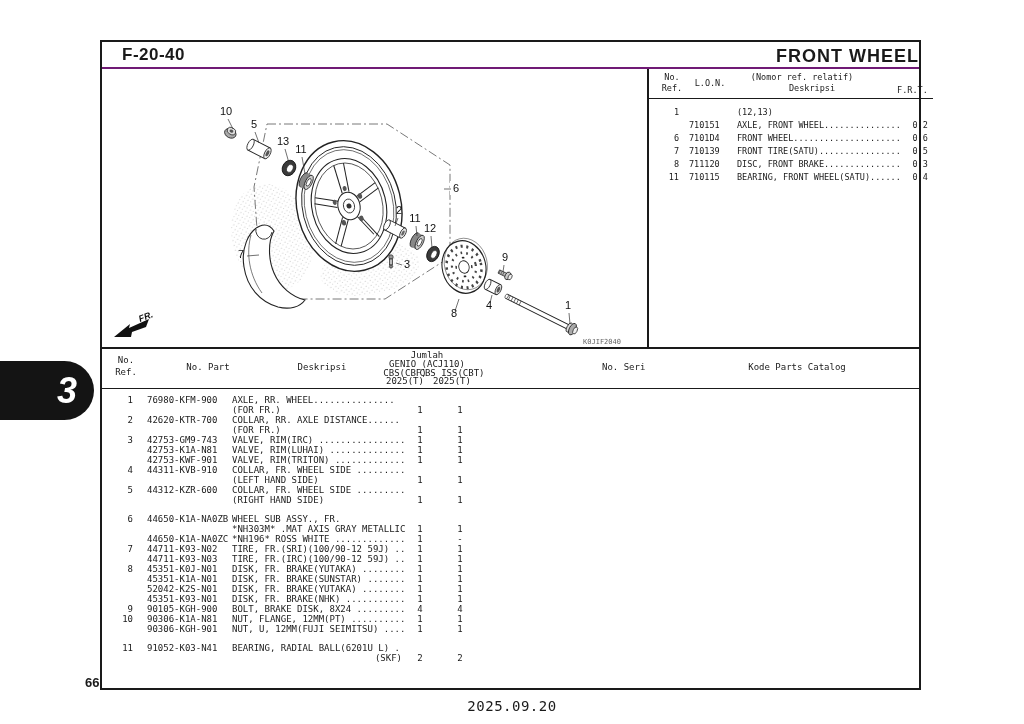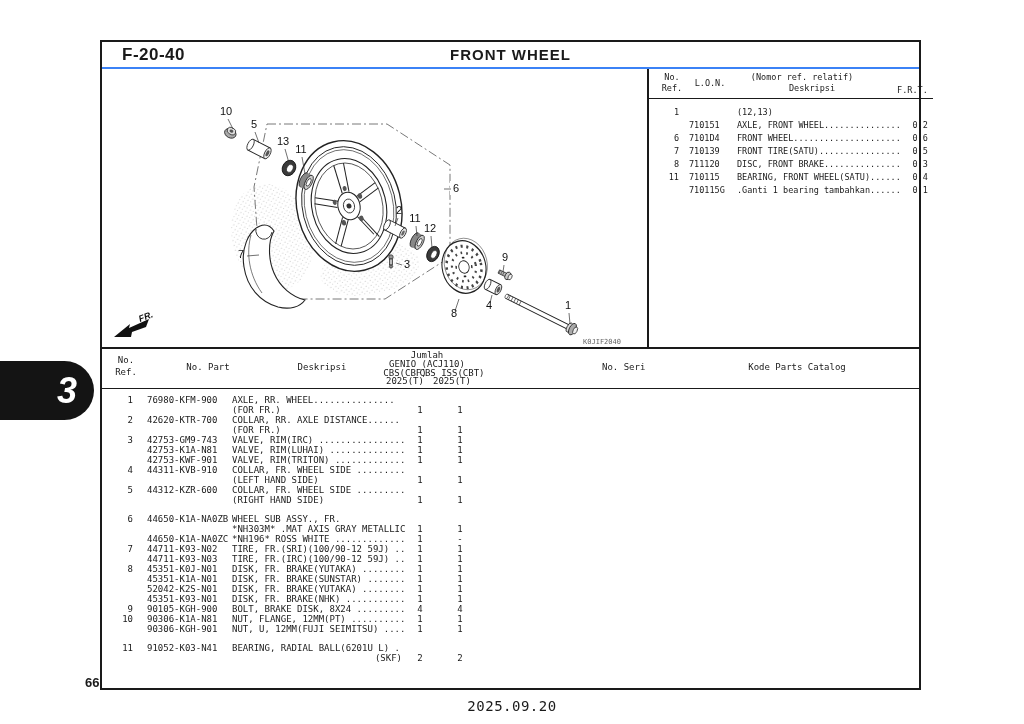--- a/index.html
+++ b/index.html
@@ -3,23 +3,23 @@
 <meta charset="utf-8">
 <style>
   * { margin:0; padding:0; box-sizing:border-box; }
   html,body { width:1024px; height:724px; background:#fff; overflow:hidden; }
   body { position:relative; font-family:"Liberation Sans",sans-serif; color:#1a1a1a; }
 
   .page-frame { position:absolute; left:100px; top:40px; width:821px; height:650px;
                 border:2px solid #1a1a1a; background:#fff; }
 
   
-  .header-bar { position:relative; height:27px; border-bottom:2px solid #3b82f6; }
+  .header-bar { position:relative; height:27px; border-bottom:2px solid #701a75; }
   .section-code { position:absolute; left:20px; top:3px; font-size:17px; font-weight:700; letter-spacing:.5px; }
-  .page-title { position:absolute; left:0; right:0; top:4px; text-align:center; font-size:15px; font-weight:700; letter-spacing:1px; }
+  .page-title { position:absolute; left:0; right:0; top:4px; text-align:right; font-size:18px; font-weight:700; letter-spacing:1px; }
 
   
   .top-section { position:relative; display:flex; height:280px; border-bottom:2px solid #1a1a1a; }
   .diagram-panel { position:relative; width:545px; height:100%; }
   .lon-panel { position:relative; flex:1; border-left:2px solid #1a1a1a;
                font-family:"DejaVu Sans Mono",monospace; font-size:8.5px; }
   .lon-header { position:relative; height:30px; border-bottom:1.5px solid #1a1a1a; }
   .lon-header span { position:absolute; display:block; }
   .lh-no   { left:8px;  top:3px;  width:30px; text-align:center; }
   .lh-ref  { left:8px;  top:14px; width:30px; text-align:center; }
@@ -265,21 +265,20 @@
         <span class="lh-desc">Deskripsi</span>
         <span class="lh-frt">F.R.T.</span>
       </div>
       <div class="lon-body" id="lon-body">
           <div class="lrow"><span class="c-ref">1</span><span class="c-lon"></span><span class="c-desc">(12,13)</span><span class="c-frt"></span></div>
           <div class="lrow"><span class="c-ref"></span><span class="c-lon">710151</span><span class="c-desc">AXLE, FRONT WHEEL...............</span><span class="c-frt">0,2</span></div>
           <div class="lrow"><span class="c-ref">6</span><span class="c-lon">7101D4</span><span class="c-desc">FRONT WHEEL.....................</span><span class="c-frt">0,6</span></div>
           <div class="lrow"><span class="c-ref">7</span><span class="c-lon">710139</span><span class="c-desc">FRONT TIRE(SATU)................</span><span class="c-frt">0,5</span></div>
           <div class="lrow"><span class="c-ref">8</span><span class="c-lon">711120</span><span class="c-desc">DISC, FRONT BRAKE...............</span><span class="c-frt">0,3</span></div>
           <div class="lrow"><span class="c-ref">11</span><span class="c-lon">710115</span><span class="c-desc">BEARING, FRONT WHEEL(SATU)......</span><span class="c-frt">0,4</span></div>
-          <div class="lrow"><span class="c-ref"></span><span class="c-lon">710115G</span><span class="c-desc">.Ganti 1 bearing tambahkan......</span><span class="c-frt">0,1</span></div>
         </div>
     </div>
   </div>
 
   <div class="parts-header">
     <span class="ph-no">No.</span>
     <span class="ph-ref">Ref.</span>
     <span class="ph-part">No. Part</span>
     <span class="ph-desc">Deskripsi</span>
     <span class="ph-jumlah">Jumlah</span>

